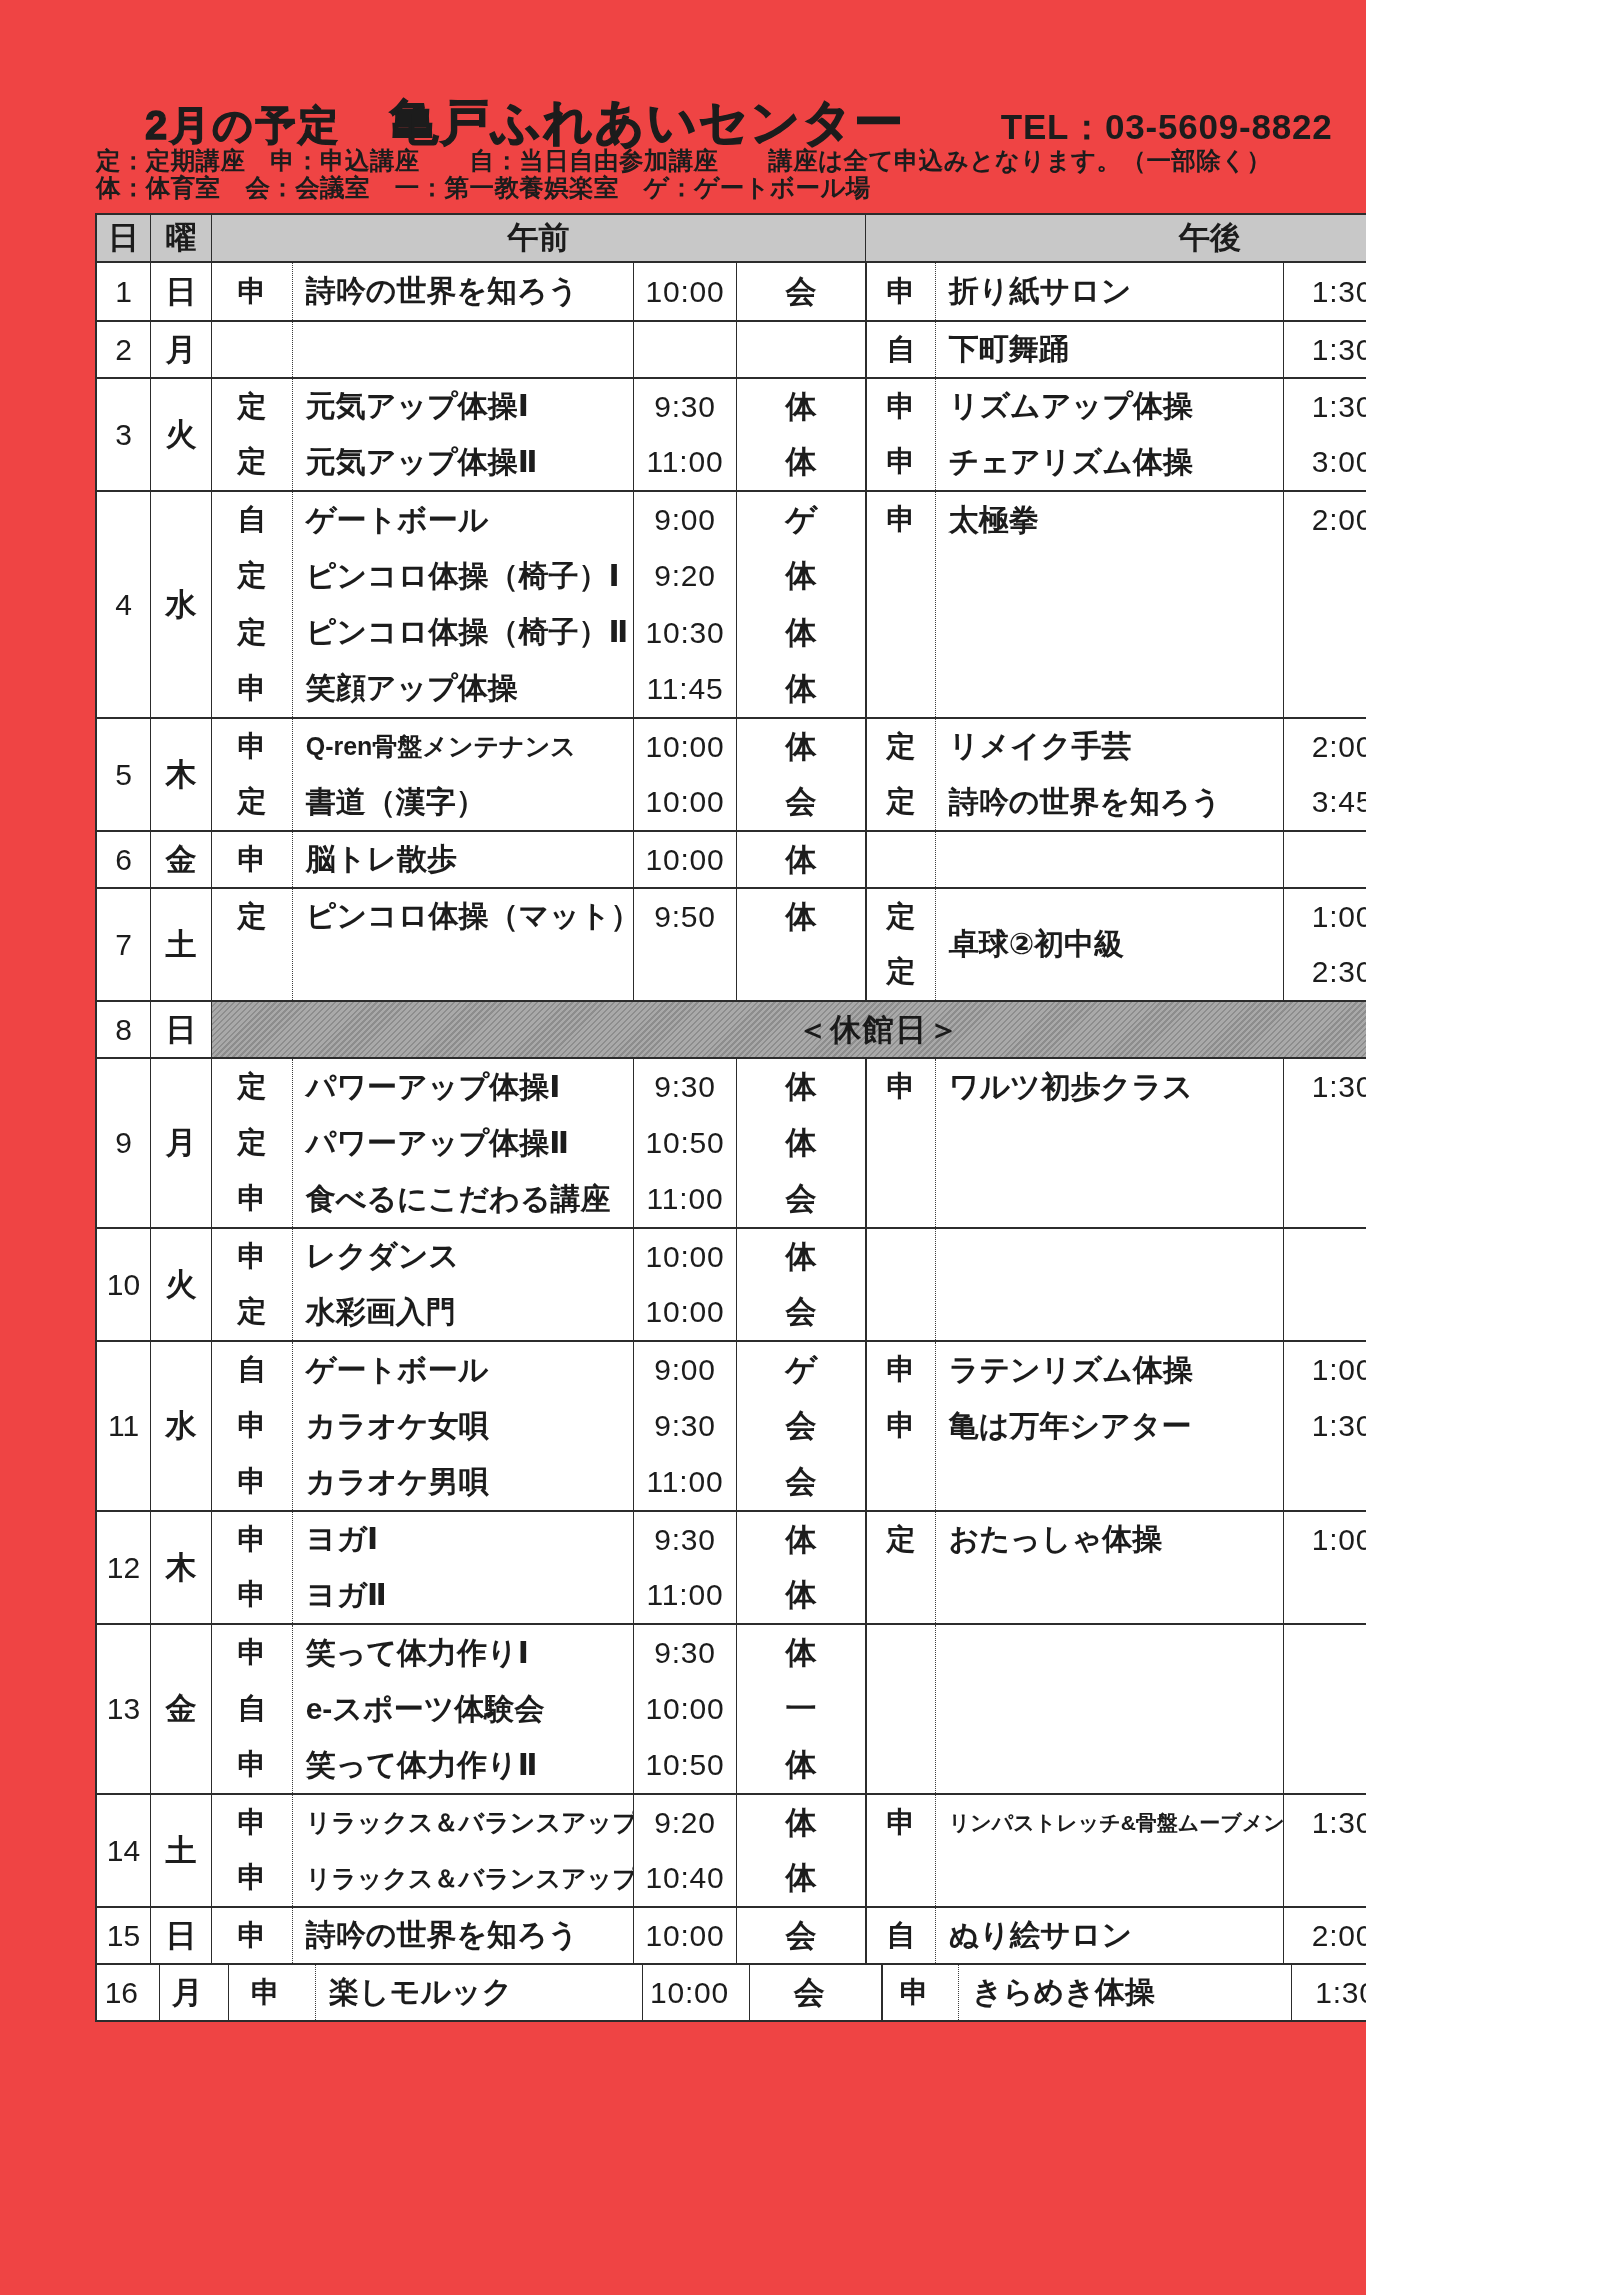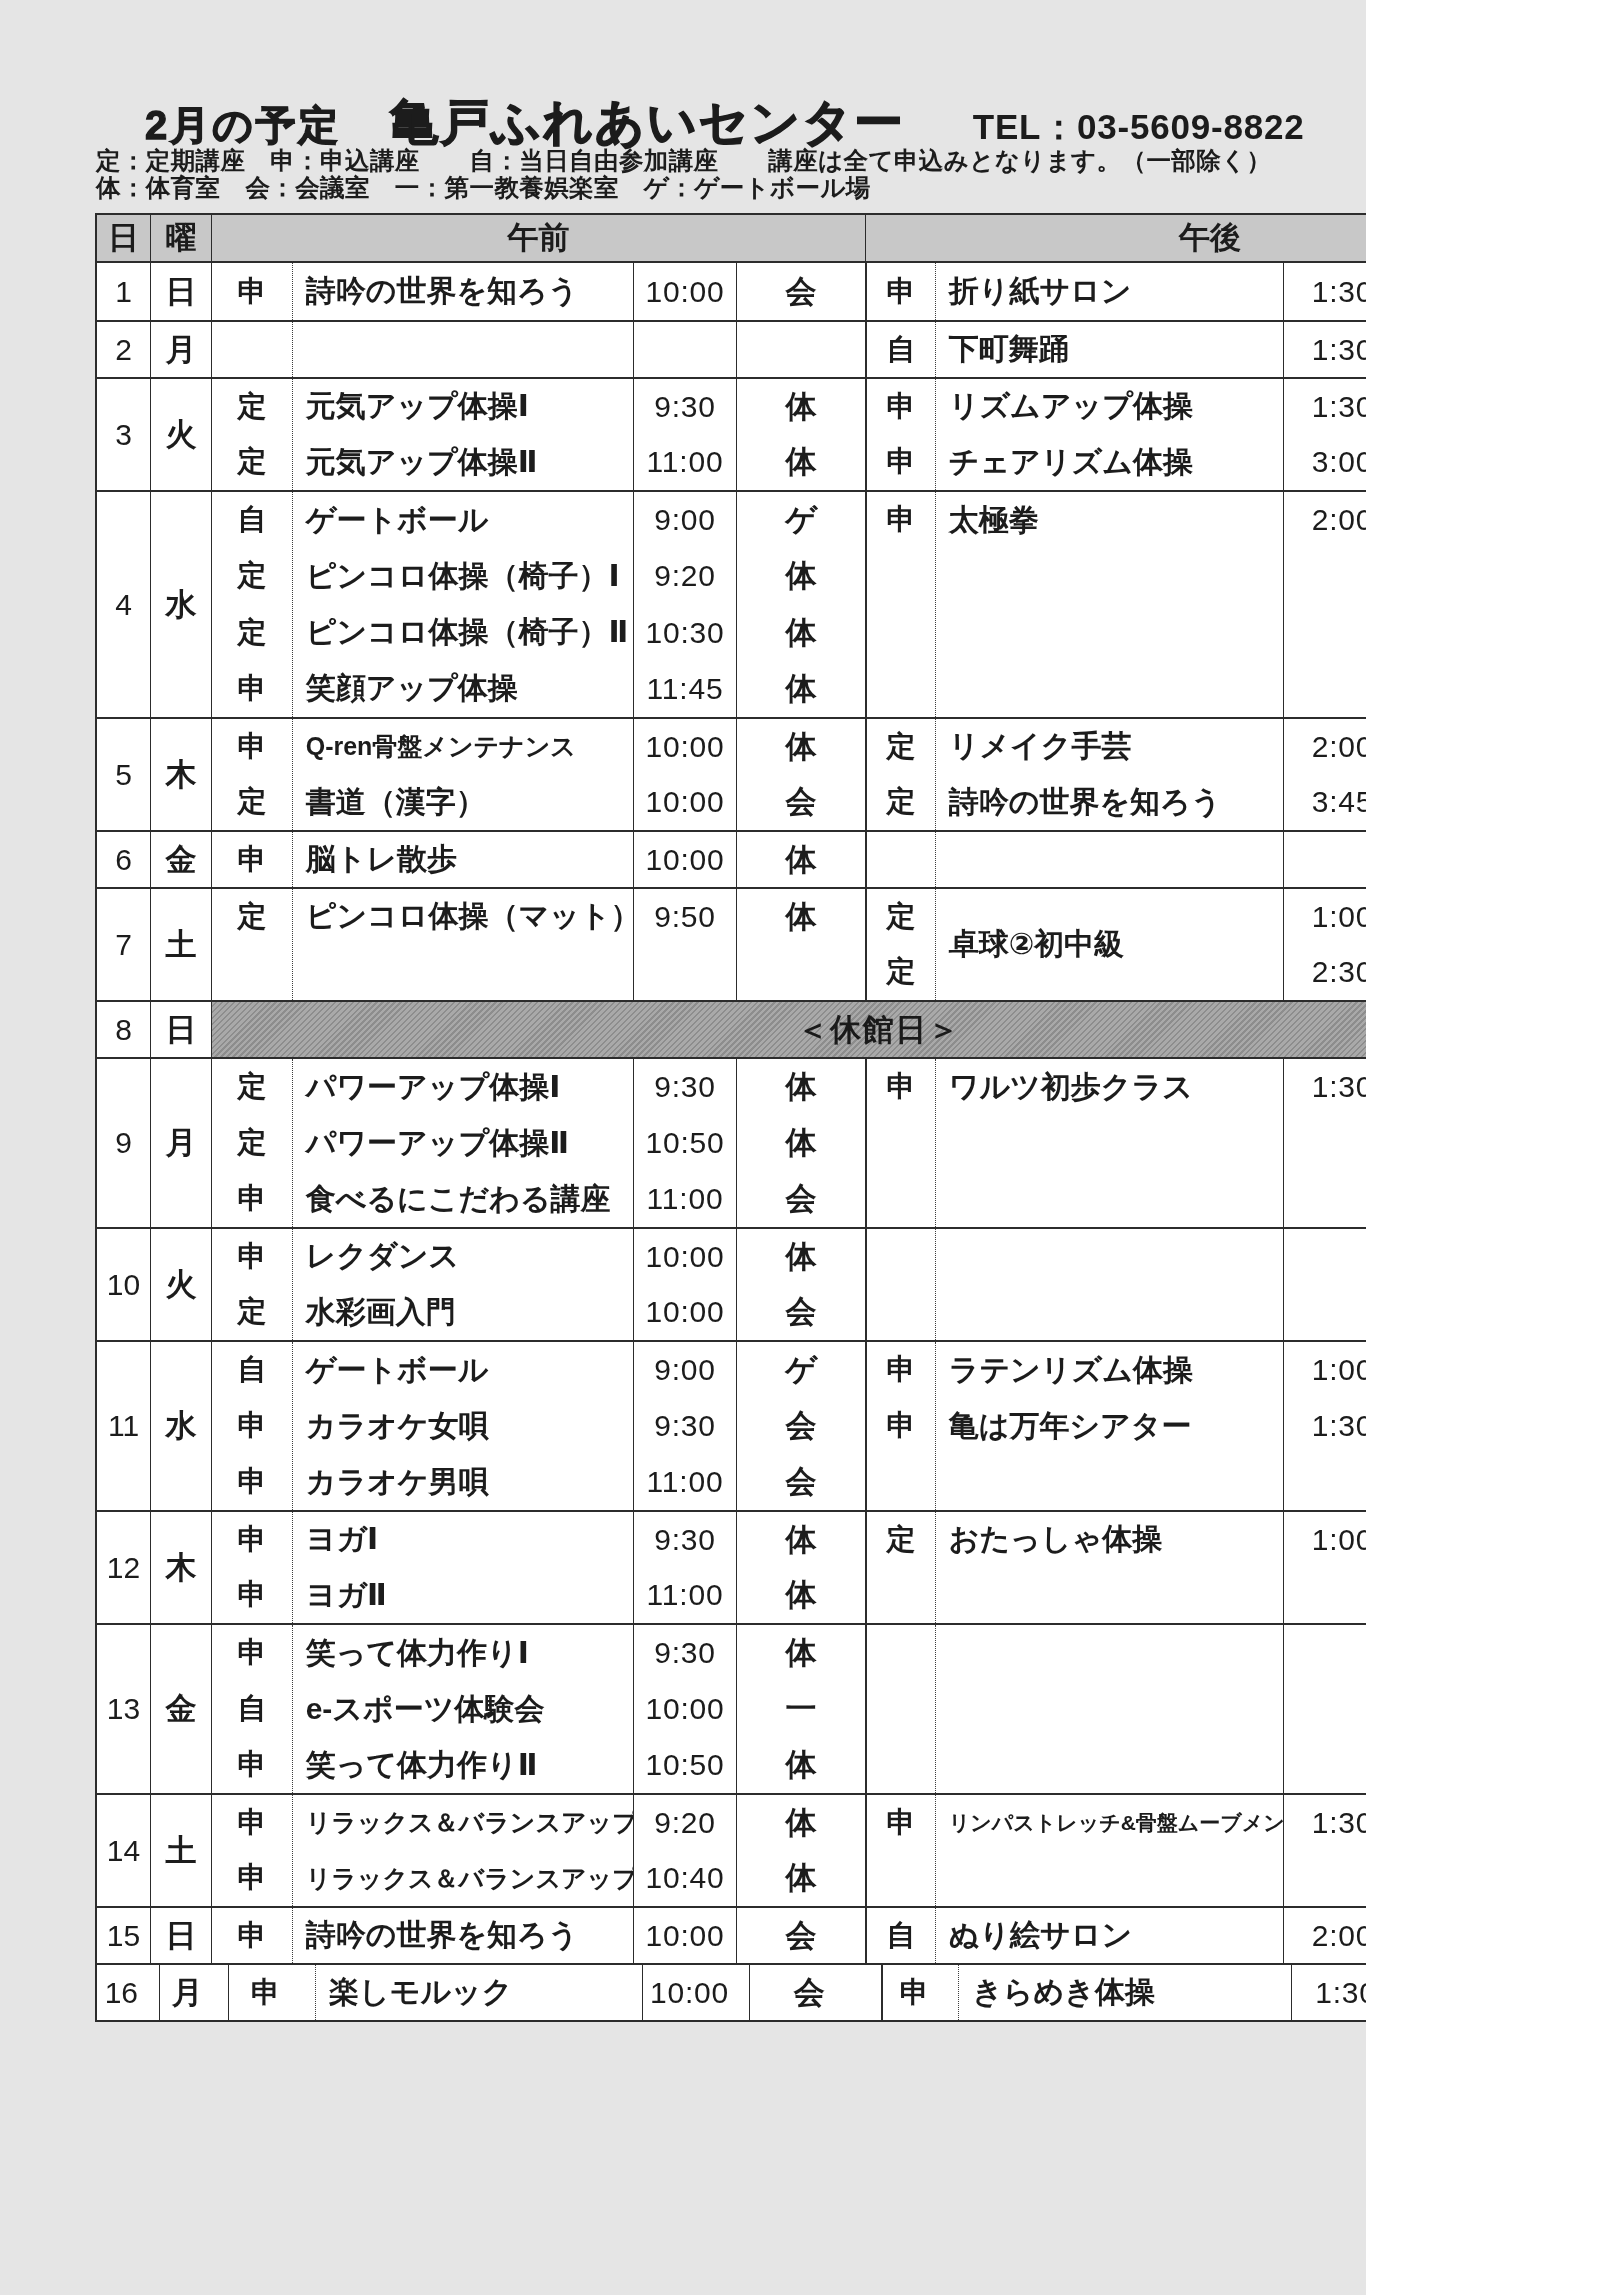--- a/index.html
+++ b/index.html
@@ -2,29 +2,29 @@
 <html style="font-size:13.5px"><head>
 <meta charset="utf-8">
 <style>
   :root{
     --line:#2c2c2c;
     --text:#1c1c1c;
     --dots:#3d3d3d;
   }
   html,body{margin:0;padding:0;background:#ffffff;}
   .sheet{
-    position:relative;width:1366px;height:2295px;background:#e5e5e5;
+    position:relative;width:1366px;height:2295px;background:#ef4444;
     font-family:"Liberation Sans","DejaVu Sans",sans-serif;color:var(--text);
     overflow:hidden;
   }
   
   .title-row{position:absolute;left:145px;top:90px;display:flex;align-items:baseline;white-space:nowrap;}
   .t-prefix{font-size:40px;font-weight:700;-webkit-text-stroke:1.3px var(--text);letter-spacing:2.5px;}
   .t-main{font-size:49px;font-weight:700;-webkit-text-stroke:1.3px var(--text);margin-left:49px;letter-spacing:1.7px;}
-  .t-tel{font-size:35px;font-weight:700;margin-left:68px;letter-spacing:0.8px;}
+  .t-tel{font-size:35px;font-weight:700;margin-left:96px;letter-spacing:0.8px;}
   .legend{position:absolute;left:96px;font-size:24.5px;font-weight:700;letter-spacing:0.4px;white-space:nowrap;}
   #legend1{top:144px;}
   #legend2{top:171px;}
   
   .stable{
     position:absolute;left:95px;top:213px;width:1453px;
     border:2.5px solid var(--line);box-sizing:border-box;background:#fff;
   }
   .thead{display:flex;height:46px;background:#c8c8c8;border-bottom:2.5px solid var(--line);}
   .hcell{

